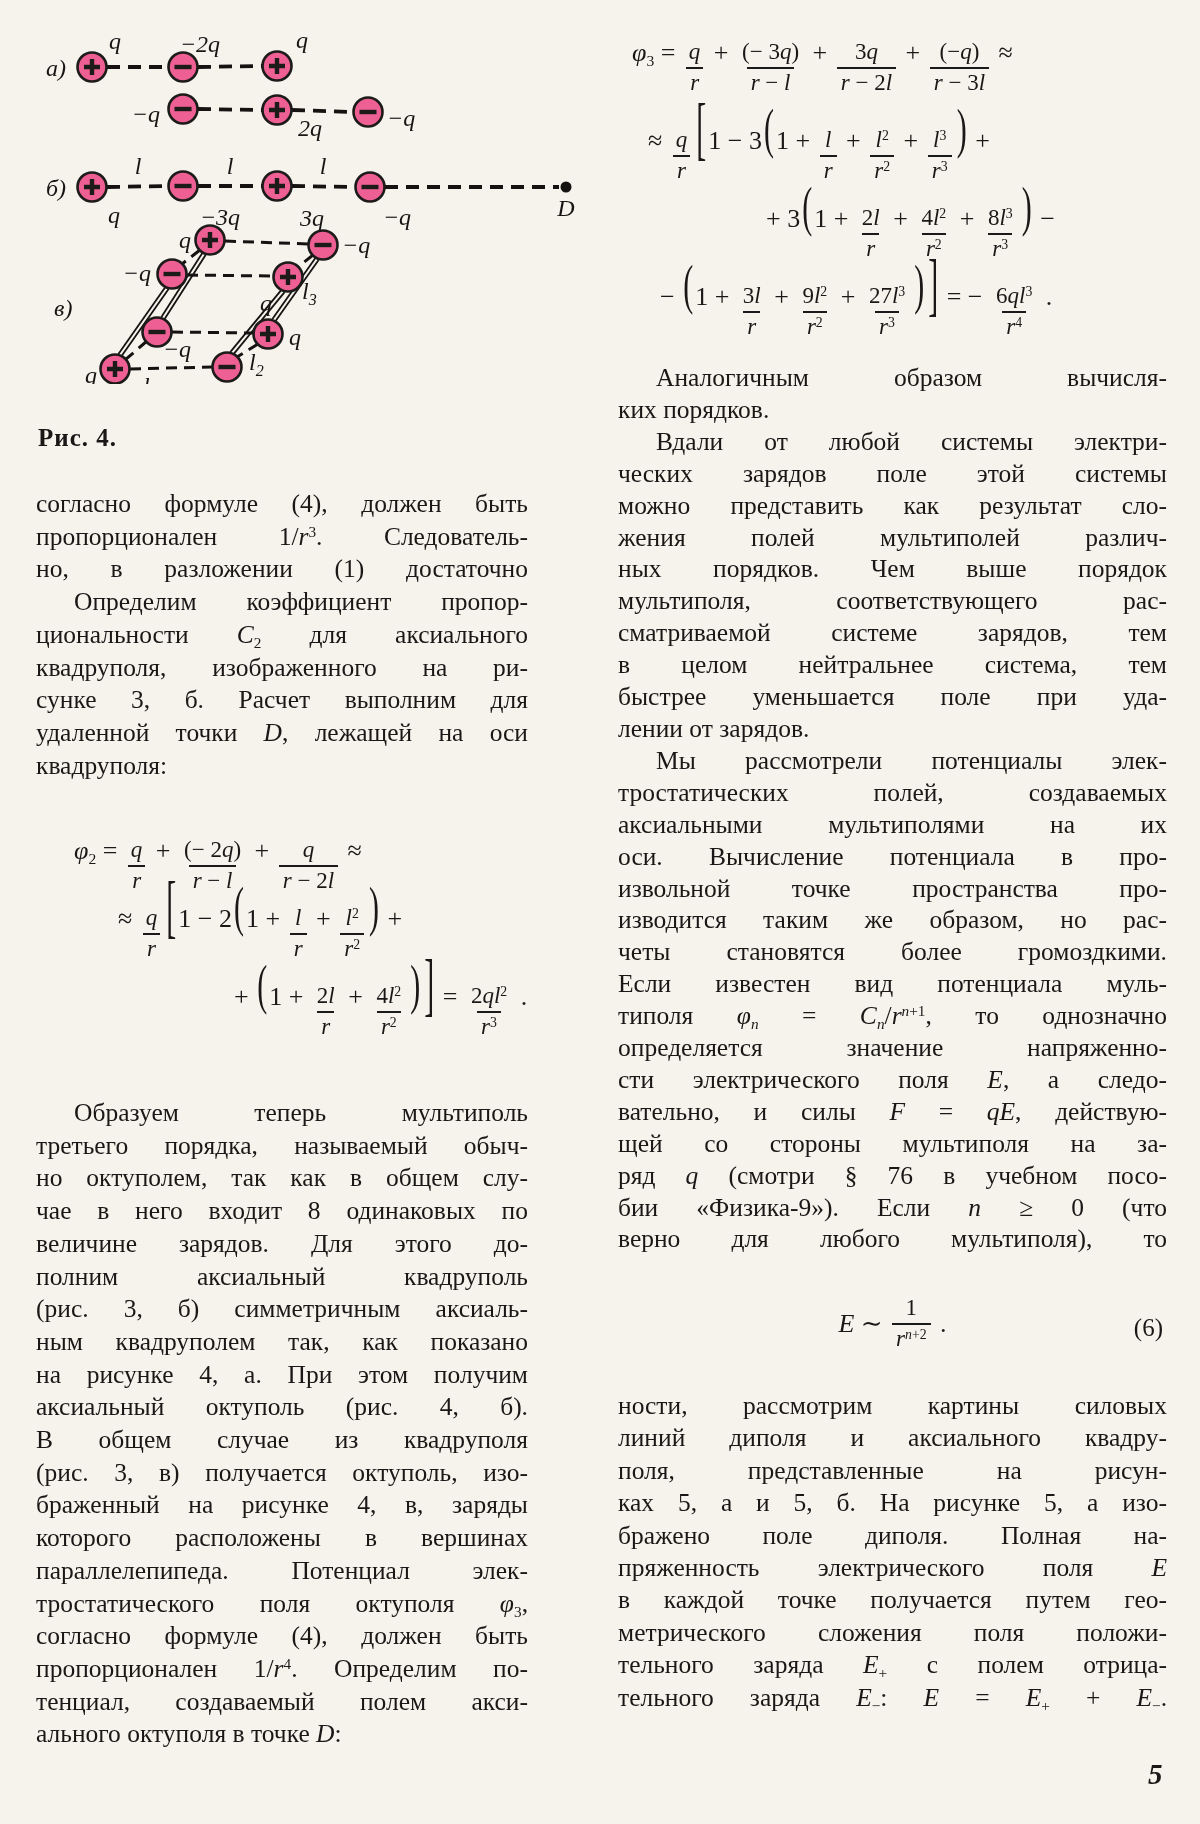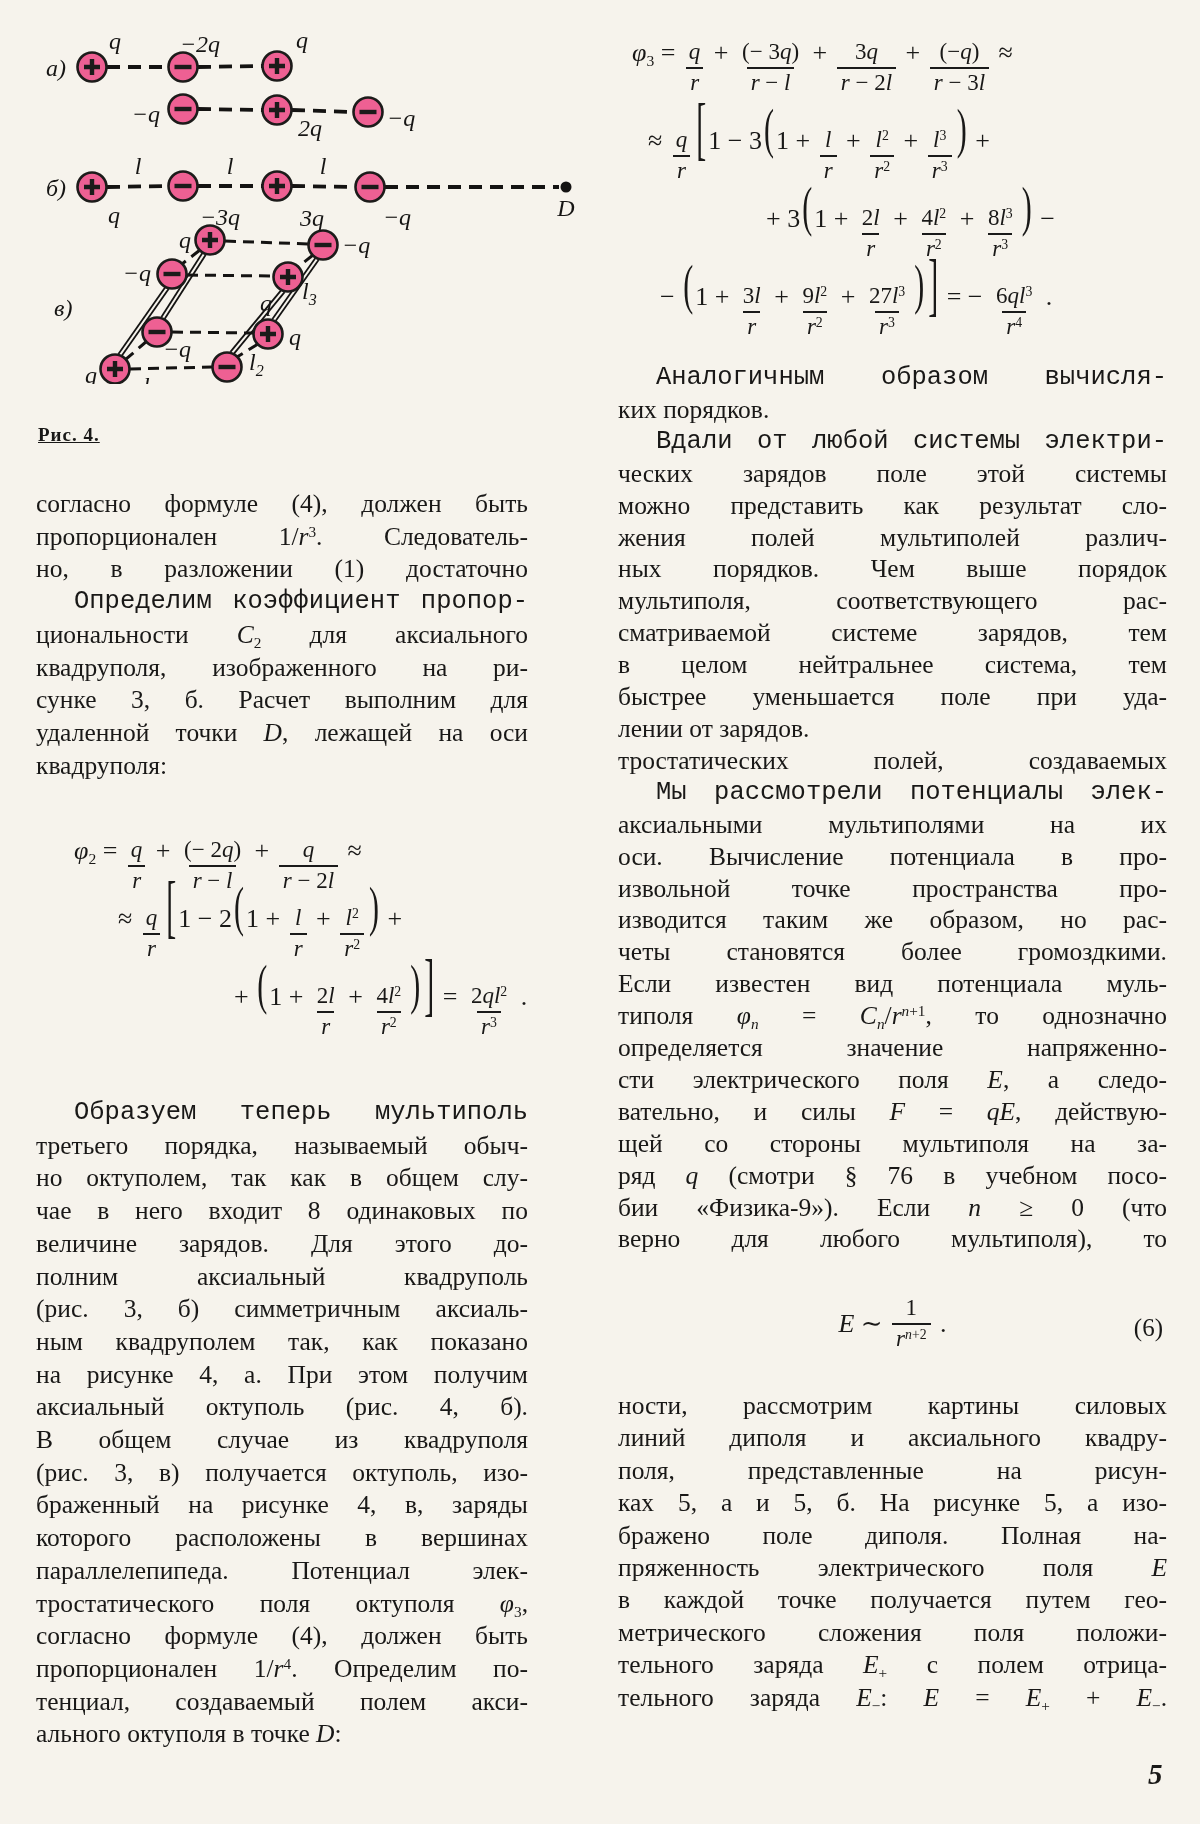--- a/index.html
+++ b/index.html
@@ -4,38 +4,38 @@
 <style>
   html,body{margin:0;padding:0;}
   .page{position:relative;width:1200px;height:1824px;background:#f6f3ec;overflow:hidden;
         font-family:"Liberation Serif","DejaVu Serif",serif;color:#191817;}
   .colL,.colR{position:absolute;top:0;height:1824px;}
   .colL{left:36px;width:492px;}
   .colR{left:618px;width:549px;}
   .tblock{position:absolute;left:0;right:0;}
   .tl{font-size:25.5px;line-height:32.7px;text-align:justify;text-align-last:justify;white-space:normal;}
   .tl.pl{text-align:right;text-align-last:left;}
-  .tl.in{text-indent:38px;font-family:Liberation Mono, monospace;}
+  .tl.in{text-indent:38px;}
   .rt32 .tl{line-height:31.9px;}
   .rt33 .tl{line-height:32.4px;}
   i{font-style:italic;}
   sub{font-size:60%;vertical-align:-0.3em;line-height:0;}
   sup{font-size:60%;vertical-align:0.5em;line-height:0;}
   .fl{position:absolute;display:flex;align-items:flex-start;font-size:26px;line-height:1;}
   .rn{white-space:pre;}
   .fr{display:inline-flex;flex-direction:column;align-items:center;text-align:center;
       font-size:23px;line-height:1.08;margin:0 3px;}
   .fr .n{padding:0 4px 2px;}
   .fr .d{border-top:2.2px solid #1a1a1a;padding:2px 4px 0;}
   .bg{display:inline-block;font-weight:400;line-height:0;margin:0 2px;}
   .bp{font-size:30px;transform:scaleY(1.85);}
   .bb{font-size:30px;transform:scaleY(2.35);}
   .eqwrap{justify-content:center;}
   .eqnum{position:absolute;right:4px;top:50%;transform:translateY(-50%);font-size:25px;}
-  .caption{position:absolute;left:38px;top:424px;font-size:19px;font-weight:bold;letter-spacing:1px;text-decoration:underline;}
+  .caption{position:absolute;left:38px;top:424px;font-size:25px;font-weight:bold;letter-spacing:1px;}
   .pageno{position:absolute;left:1148px;top:1758px;font-size:29px;font-weight:bold;font-style:italic;}
   .figsvg{position:absolute;left:30px;top:22px;}
   .figsvg text{font-family:"Liberation Serif","DejaVu Serif",serif;font-style:italic;
                font-size:24px;fill:#161514;}
 </style>
 </head>
 <body>
 
 <div class="page">
 
@@ -397,22 +397,22 @@
         <div class="tl in">Вдали от любой системы электри-</div>
         <div class="tl">ческих зарядов поле этой системы</div>
         <div class="tl">можно представить как результат сло-</div>
         <div class="tl">жения полей мультиполей различ-</div>
         <div class="tl">ных порядков. Чем выше порядок</div>
         <div class="tl">мультиполя, соответствующего рас-</div>
         <div class="tl">сматриваемой системе зарядов, тем</div>
         <div class="tl">в целом нейтральнее система, тем</div>
         <div class="tl">быстрее уменьшается поле при уда-</div>
         <div class="tl pl">лении от зарядов.</div>
+        <div class="tl in">Мы рассмотрели потенциалы элек-</div>
         <div class="tl">тростатических полей, создаваемых</div>
-        <div class="tl in">Мы рассмотрели потенциалы элек-</div>
         <div class="tl">аксиальными мультиполями на их</div>
         <div class="tl">оси. Вычисление потенциала в про-</div>
         <div class="tl">извольной точке пространства про-</div>
         <div class="tl">изводится таким же образом, но рас-</div>
         <div class="tl">четы становятся более громоздкими.</div>
         <div class="tl">Если известен вид потенциала муль-</div>
         <div class="tl">типоля <i>φ</i><sub><i>n</i></sub> = <i>C</i><sub><i>n</i></sub>/<i>r</i><sup><i>n</i>+1</sup>, то однозначно</div>
         <div class="tl">определяется значение напряженно-</div>
         <div class="tl">сти электрического поля <i>E</i>, а следо-</div>
         <div class="tl">вательно, и силы <i>F</i> = <i>qE</i>, действую-</div>

